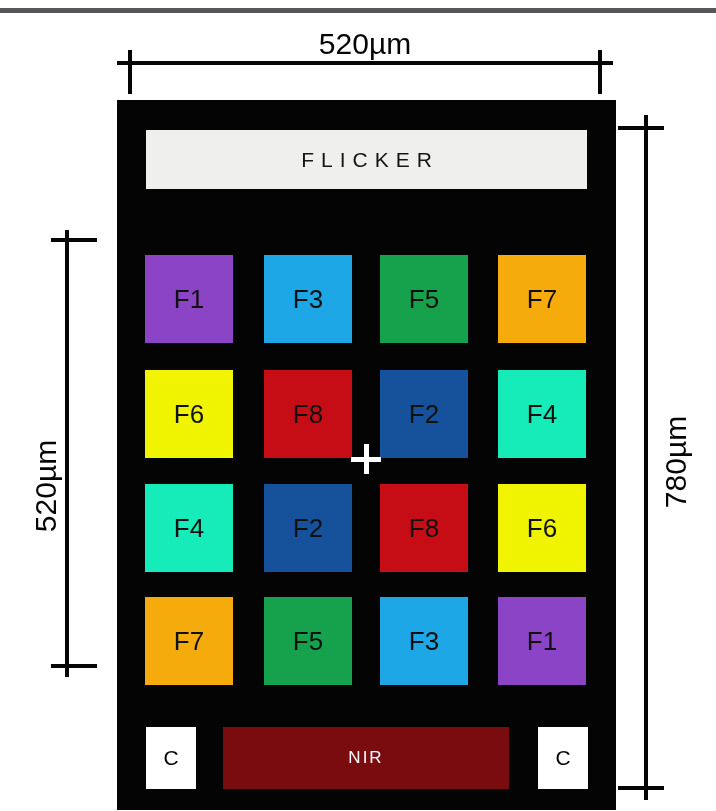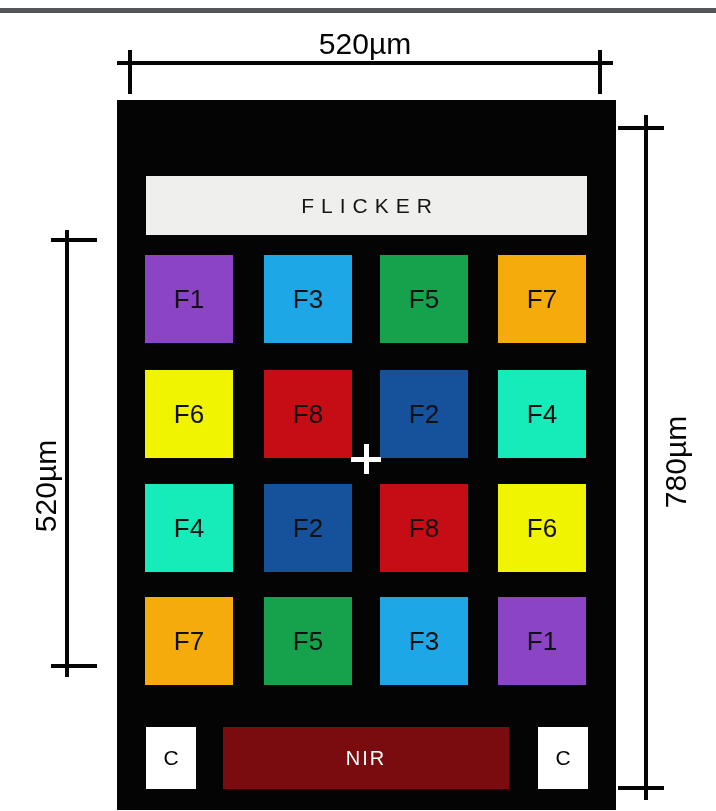--- a/index.html
+++ b/index.html
@@ -41,21 +41,21 @@
   }
   .contact{
     position:absolute;top:627px;width:50px;height:62px;background:#ffffff;
     display:flex;align-items:center;justify-content:center;font-size:21px;color:#050505;
   }
   .contact.left{left:29px;}
   .contact.right{left:421px;}
   .nir{
     position:absolute;left:106px;top:627px;width:286px;height:62px;
     display:flex;align-items:center;justify-content:center;
-    font-size:20px;letter-spacing:2px;
+    font-size:17px;letter-spacing:2px;
   }
 </style>
 </head>
 <body>
 
 <div class="stage">
 
   <div class="top-rule" style="background-color: rgb(85, 86, 90);"></div>
 
   <div class="dim-label" style="left:365px;top:44px;">520µm</div>
@@ -68,21 +68,21 @@
   <div class="dline" style="left:51px;top:238px;width:46px;height:4px;"></div>
   <div class="dline" style="left:51px;top:664px;width:46px;height:4px;"></div>
 
   <div class="dim-label rot" style="left:676px;top:462px;">780µm</div>
   <div class="dline" style="left:644px;top:115px;width:4px;height:685px;"></div>
   <div class="dline" style="left:618px;top:126px;width:46px;height:4px;"></div>
   <div class="dline" style="left:618px;top:786px;width:46px;height:4px;"></div>
 
   <div class="chip" style="background-color: rgb(4, 4, 4);">
 
-    <div class="flicker" style="background-color: rgb(239, 239, 238); color: rgb(21, 21, 21); margin-top: 46px;">FLICKER</div>
+    <div class="flicker" style="background-color: rgb(239, 239, 238); color: rgb(21, 21, 21);">FLICKER</div>
 
     <div class="grid">
         <div class="cell" style="left: 28px; top: 143px; background-color: rgb(140, 68, 198); color: rgb(16, 16, 16);">F1</div>
         <div class="cell" style="left: 147px; top: 143px; background-color: rgb(30, 167, 230); color: rgb(16, 16, 16);">F3</div>
         <div class="cell" style="left: 263px; top: 143px; background-color: rgb(22, 161, 77); color: rgb(16, 16, 16);">F5</div>
         <div class="cell" style="left: 381px; top: 143px; background-color: rgb(246, 171, 12); color: rgb(16, 16, 16);">F7</div>
         <div class="cell" style="left: 28px; top: 258px; background-color: rgb(241, 244, 0); color: rgb(16, 16, 16);">F6</div>
         <div class="cell" style="left: 147px; top: 258px; background-color: rgb(198, 13, 22); color: rgb(16, 16, 16);">F8</div>
         <div class="cell" style="left: 263px; top: 258px; background-color: rgb(21, 82, 155); color: rgb(16, 16, 16);">F2</div>
         <div class="cell" style="left: 381px; top: 258px; background-color: rgb(22, 236, 186); color: rgb(16, 16, 16);">F4</div>

